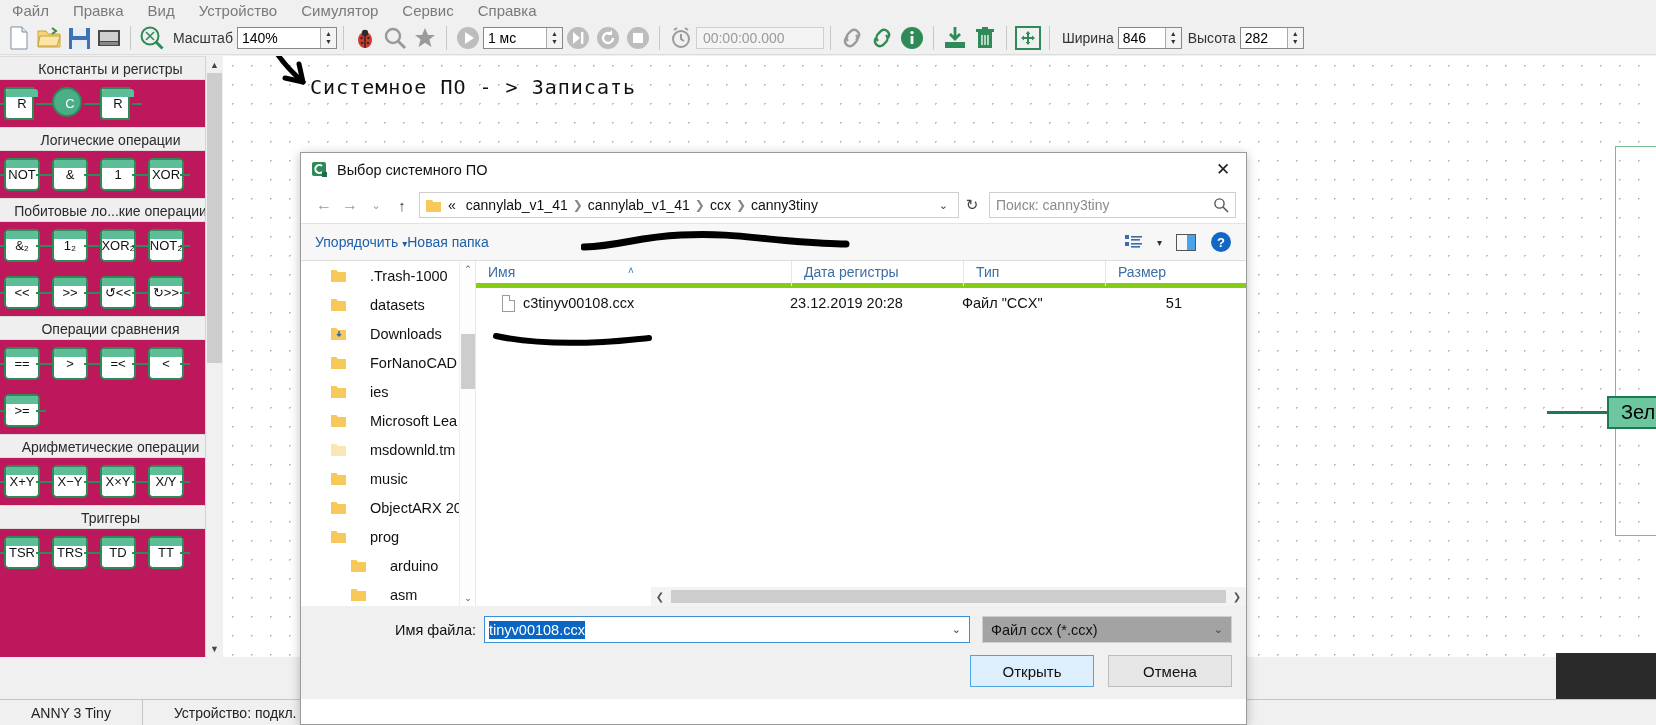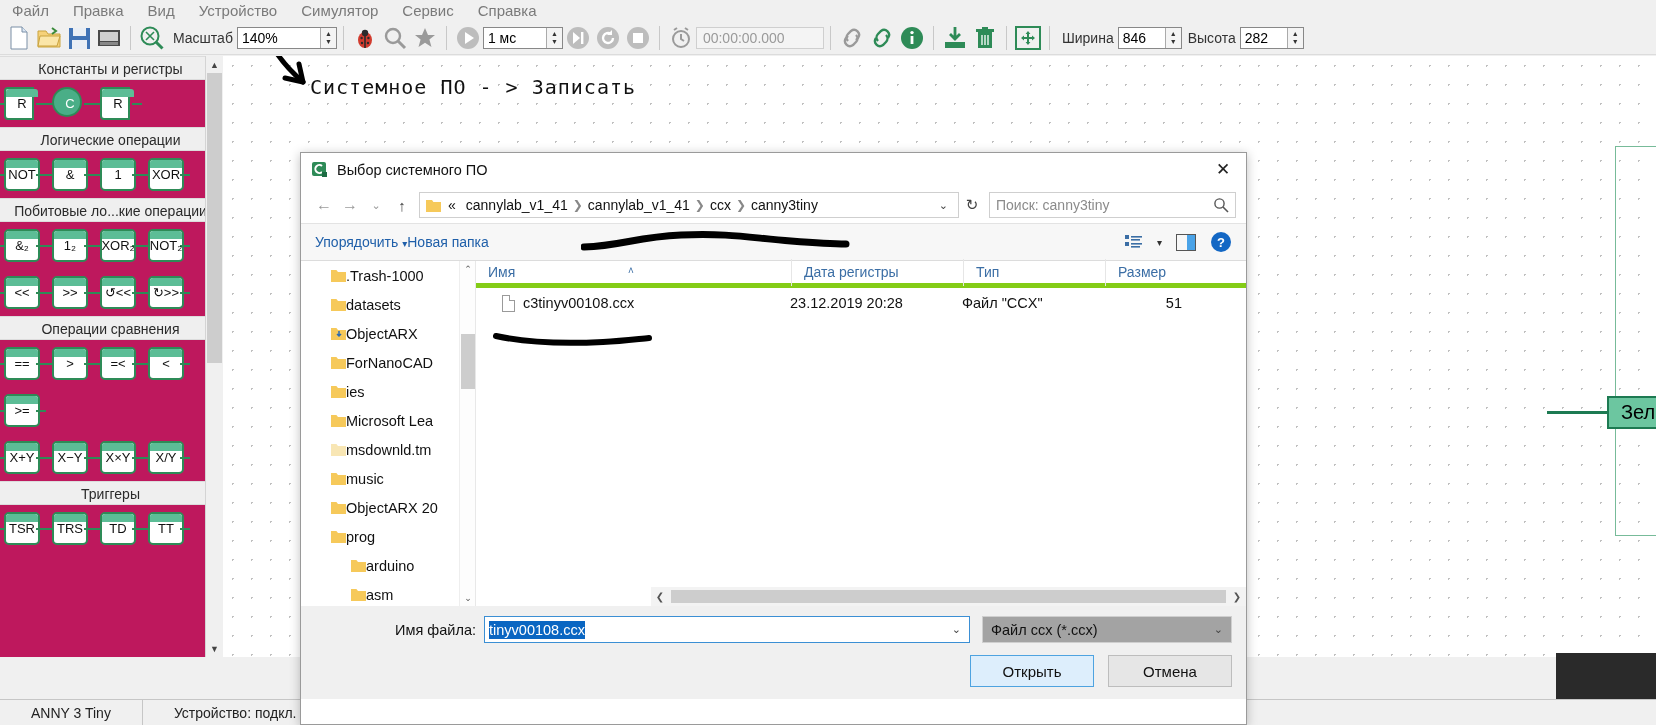--- a/index.html
+++ b/index.html
@@ -160,21 +160,21 @@
   .dlg-cmdbar {
     height:38px; background:#f7f7f7; border-top:1px solid #e3e3e3; border-bottom:1px solid #dcdcdc;
     display:flex; align-items:center; padding:0 14px; font-size:14px; color:#1f5fa9;
   }
   .dlg-cmdbar .right { margin-left:auto; display:flex; align-items:center; gap:14px; }
   .dlg-body { display:flex; height:345px; }
   .tree {
     width:175px; background:#fff; overflow:hidden; position:relative;
     border-right:1px solid #e8e8e8;
   }
-  .tree-item { height:29px; display:flex; align-items:center; gap:0; padding-left:30px; font-size:14.5px; color:#111; }
+  .tree-item { height:29px; display:flex; align-items:center; gap:24px; padding-left:30px; font-size:14.5px; color:#111; }
   .tree-item.indent { padding-left:50px; }
   .tree-scroll { position:absolute; right:0; top:0; width:16px; height:345px; background:#fdfdfd; border-left:1px solid #eee;}
   .tree-scroll .t-thumb { position:absolute; top:73px; left:1px; width:14px; height:55px; background:#cdcdcd; }
   .tree-scroll .t-up { position:absolute; top:0; left:0; width:16px; height:16px; display:flex; align-items:center; justify-content:center; font-size:9px; color:#555;}
   .tree-scroll .t-dn { position:absolute; bottom:0; left:0; width:16px; height:16px; display:flex; align-items:center; justify-content:center; font-size:9px; color:#555;}
   .filelist { flex:1; background:#fff; position:relative; }
   .fl-head {
     height:27px; display:flex; align-items:center; font-size:14px; color:#3b6ea5;
     border-bottom:5px solid #84cc16;
   }
@@ -562,20 +562,21 @@
       </div>
       <div class="pal-row">
         <div class="blk">
           <span class="pin-l"></span>
           <span class="body"></span>
           <span class="cap"></span>
           <span class="txt">&gt;=</span>
           <span class="pin-r"></span>
         </div>
       </div>
+      <div class="pal-group">Арифметические операции</div>
       <div class="pal-row">
         <div class="blk">
           <span class="pin-l"></span>
           <span class="body"></span>
           <span class="cap"></span>
           <span class="txt">X+Y</span>
           <span class="pin-r"></span>
         </div>
         <div class="blk">
           <span class="pin-l"></span>
@@ -743,21 +744,21 @@
               <svg width="15" height="14" viewBox="0 0 15 14">
                 <path d="M0 1h5.4L7 3h8v10H0z" fill="#f6c95a"></path>
               </svg>
               <span>datasets</span>
             </div>
             <div class="tree-item">
               <svg width="15" height="14" viewBox="0 0 15 14">
                 <path d="M0 1h5.4L7 3h8v10H0z" fill="#f6c95a"></path>
                 <path d="M8 4v5M6 7l2 2 2-2" stroke="#2a6bb5" stroke-width="1.5" fill="none"></path>
               </svg>
-              <span>ObjectARX</span>
+              <span>Downloads</span>
             </div>
             <div class="tree-item">
               <svg width="15" height="14" viewBox="0 0 15 14">
                 <path d="M0 1h5.4L7 3h8v10H0z" fill="#f6c95a"></path>
               </svg>
               <span>ForNanoCAD</span>
             </div>
             <div class="tree-item">
               <svg width="15" height="14" viewBox="0 0 15 14">
                 <path d="M0 1h5.4L7 3h8v10H0z" fill="#f6c95a"></path>

